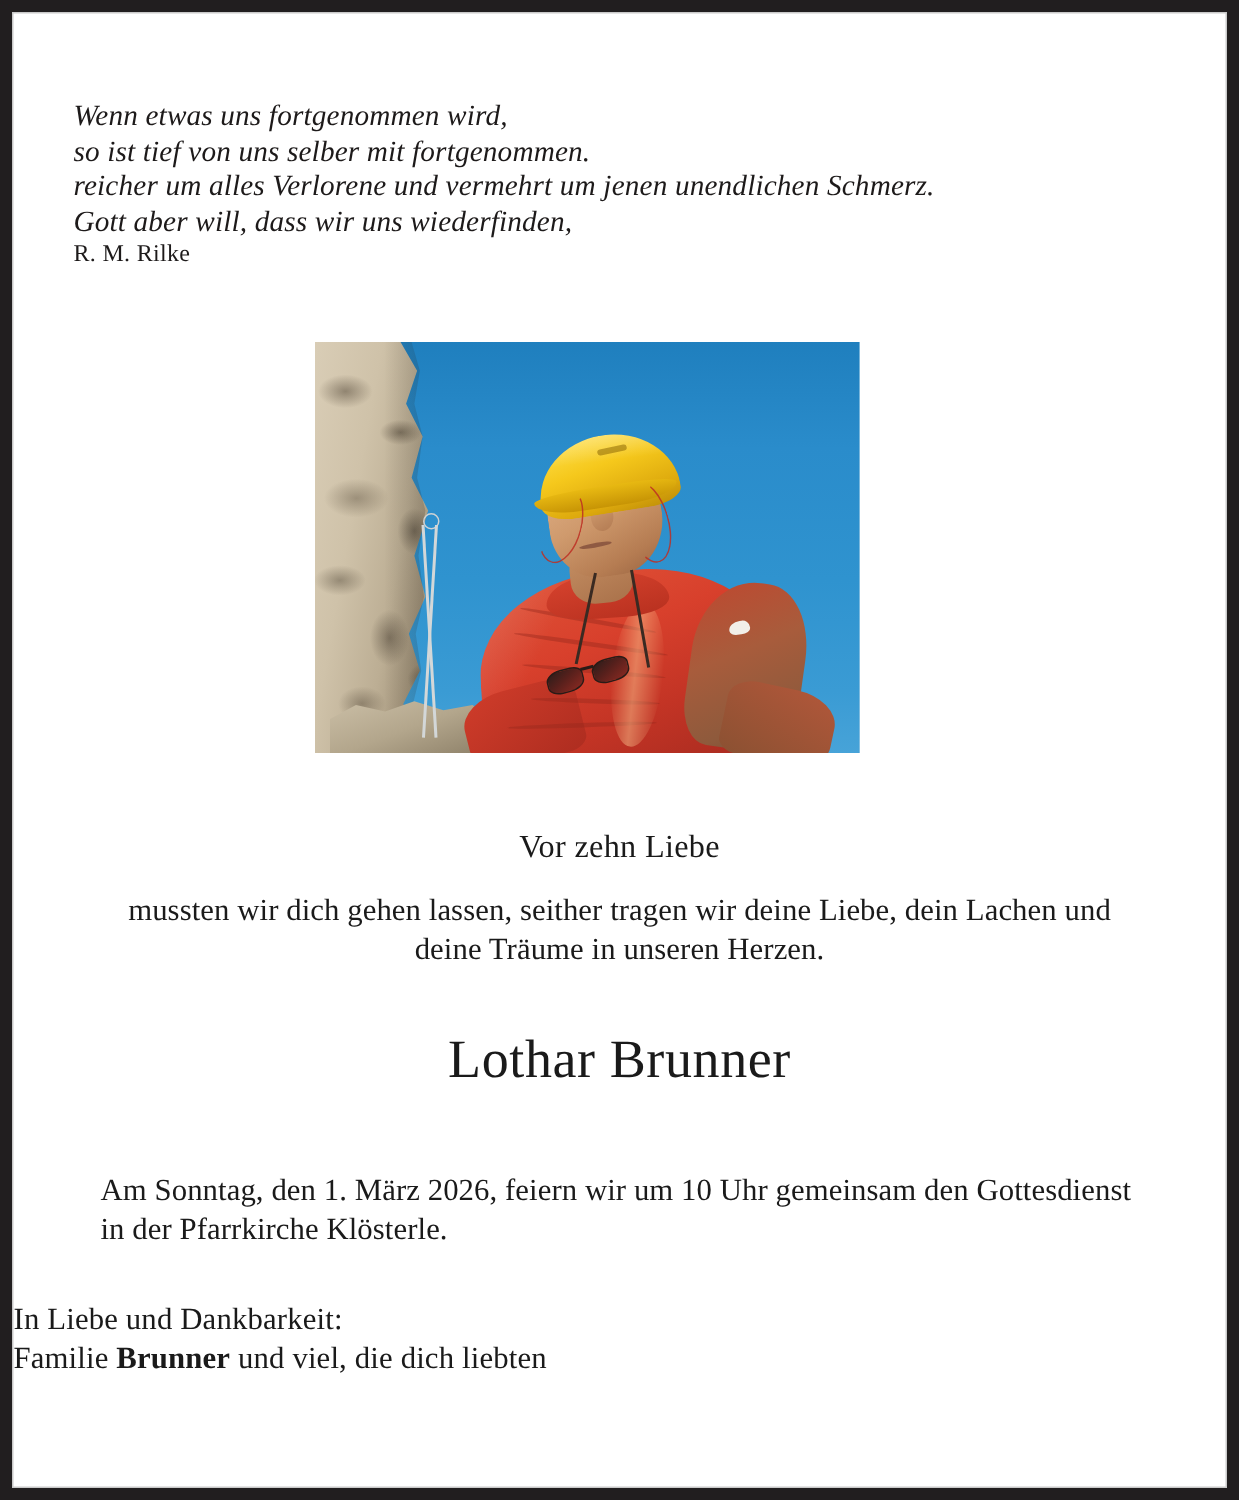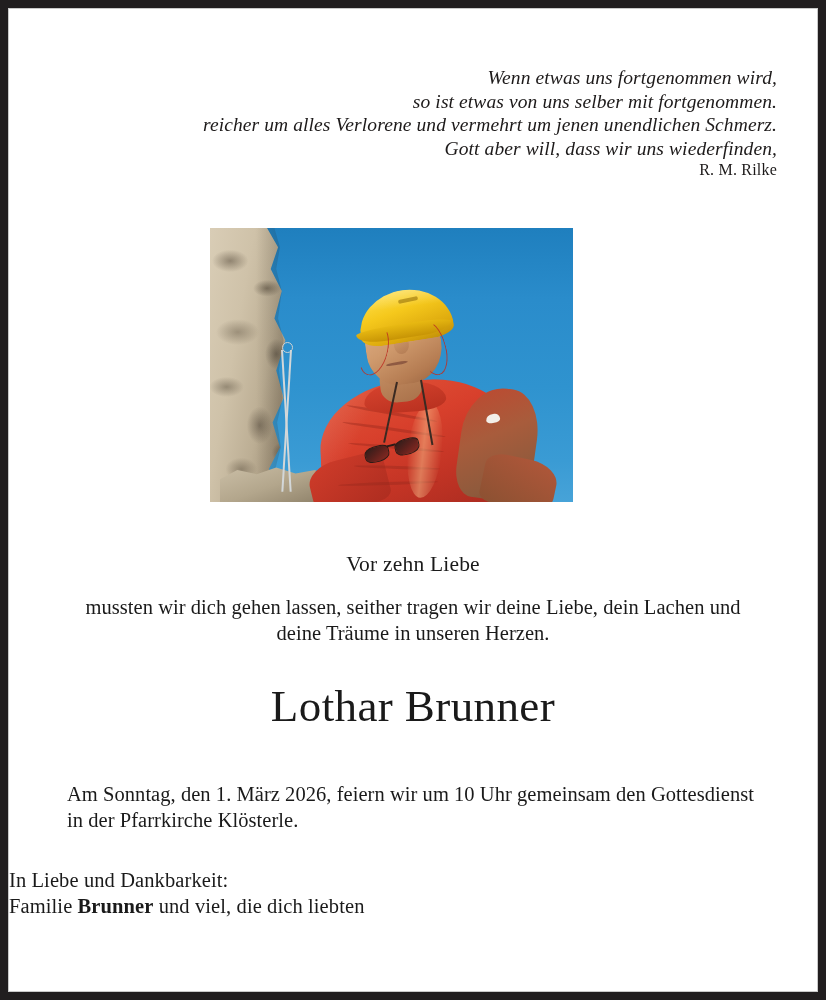--- a/index.html
+++ b/index.html
@@ -31,21 +31,21 @@
     box-sizing: border-box;
     background: #ffffff;
     border: 1px solid #c9c9c9;
     overflow: hidden;
   }
 
   
   .epigraph {
     margin: 0;
     padding: 57px 40px 0 40px;
-    text-align: right;
+    text-align: left;
     font-style: italic;
     font-size: 19.5px;
     line-height: 23.5px;
     letter-spacing: 0.1px;
     color: #1d1a1a;
   }
   .epigraph .line { display: block; white-space: nowrap; }
   .epigraph-source {
     display: block;
     margin-top: 0;
@@ -346,21 +346,21 @@
     text-align: center;
     font-size: 20.5px;
     line-height: 25.5px;
     letter-spacing: 0.05px;
   }
   .name {
     position: absolute;
     left: 0; right: 0;
     top: 670px;
     text-align: center;
-    font-size: 45px;
+    font-size: 36px;
     line-height: 54px;
     letter-spacing: 0.4px;
     font-weight: 400;
   }
   .dates {
     position: absolute;
     left: 0; right: 0;
     top: 729px;
     text-align: center;
     font-size: 20px;
@@ -390,21 +390,21 @@
   .closing b { font-weight: 700; }
 </style>
 </head>
 <body>
 
 <div class="obituary-card">
   <div class="card-inner">
 
     <div class="epigraph">
       <span class="line">Wenn etwas uns fortgenommen wird,</span>
-      <span class="line">so ist etwas von uns selber mit fortgenommen.</span>
+      <span class="line">so ist tief von uns selber mit fortgenommen.</span>
       <span class="line">reicher um alles Verlorene und vermehrt um jenen unendlichen Schmerz.</span>
       <span class="line">Gott aber will, dass wir uns wiederfinden,</span>
       <span class="epigraph-source">R. M. Rilke</span>
     </div>
 
     <div class="photo-wrap">
       <div class="photo" aria-label="Bergsteiger mit gelbem Kletterhelm und roter Jacke vor blauem Himmel an einer Felswand">
         <div class="sky"></div>
 
         <div class="rock"></div>

